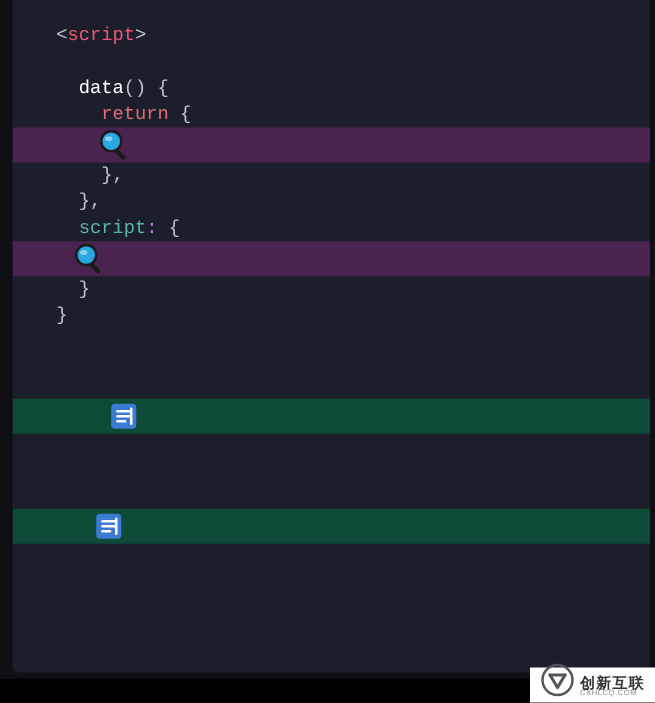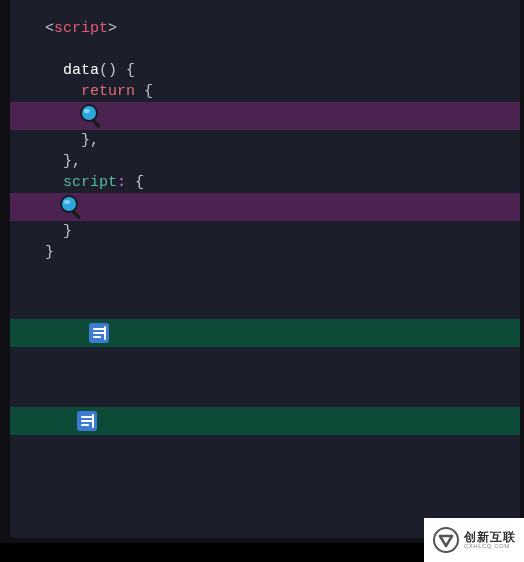--- a/index.html
+++ b/index.html
@@ -70,24 +70,24 @@
     right: 0;
     top: 543px;
     height: 19px;
     background: #000000;
   }
   .logo {
     position: absolute;
     right: 0;
     bottom: 0;
     width: 100px;
-    height: 44px;
+    height: 28px;
     background: #ffffff;
     display: flex;
-    align-items: center;
+    align-items: flex-end;
     justify-content: center;
     gap: 4px;
     box-sizing: border-box;
     padding: 4px 6px;
   }
   .logo svg { flex-shrink: 0; }
   .logo-text { display: flex; flex-direction: column; line-height: 1; }
   .logo-cn {
     font-family: sans-serif;
     font-weight: 700;

